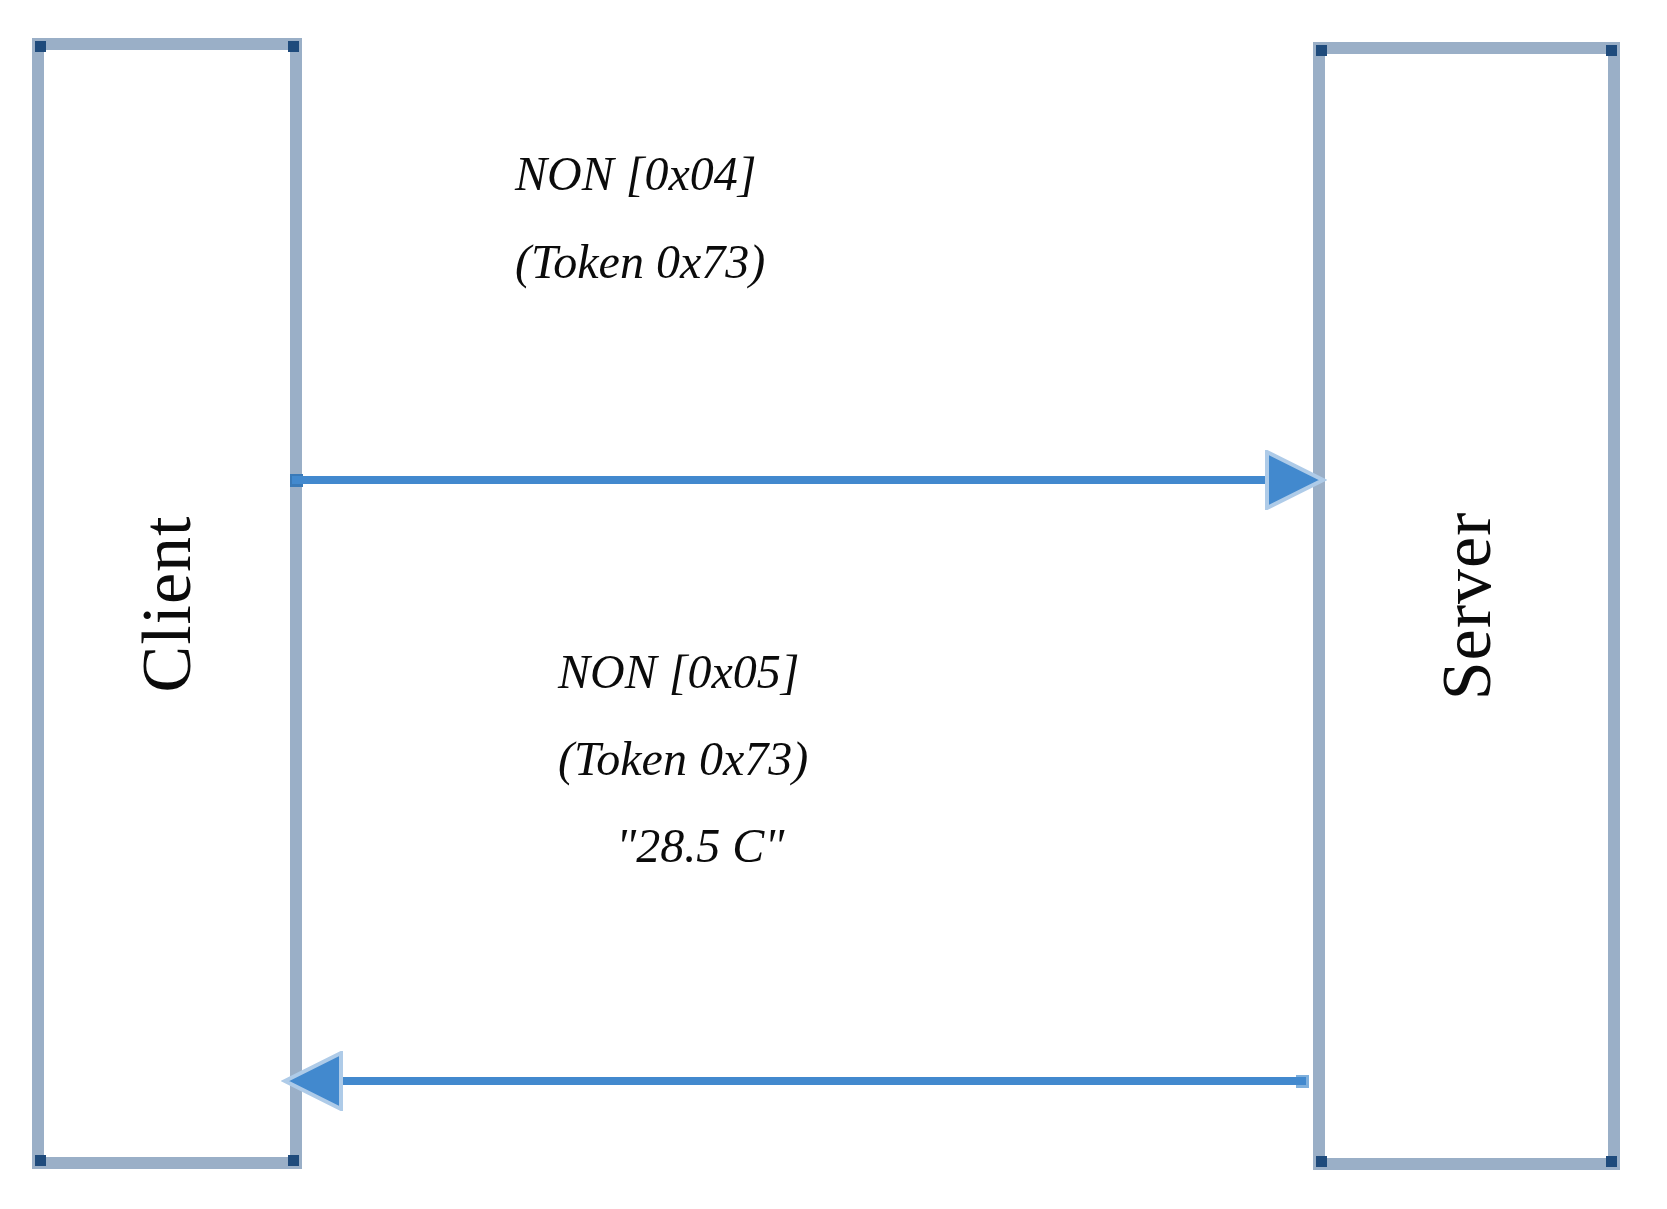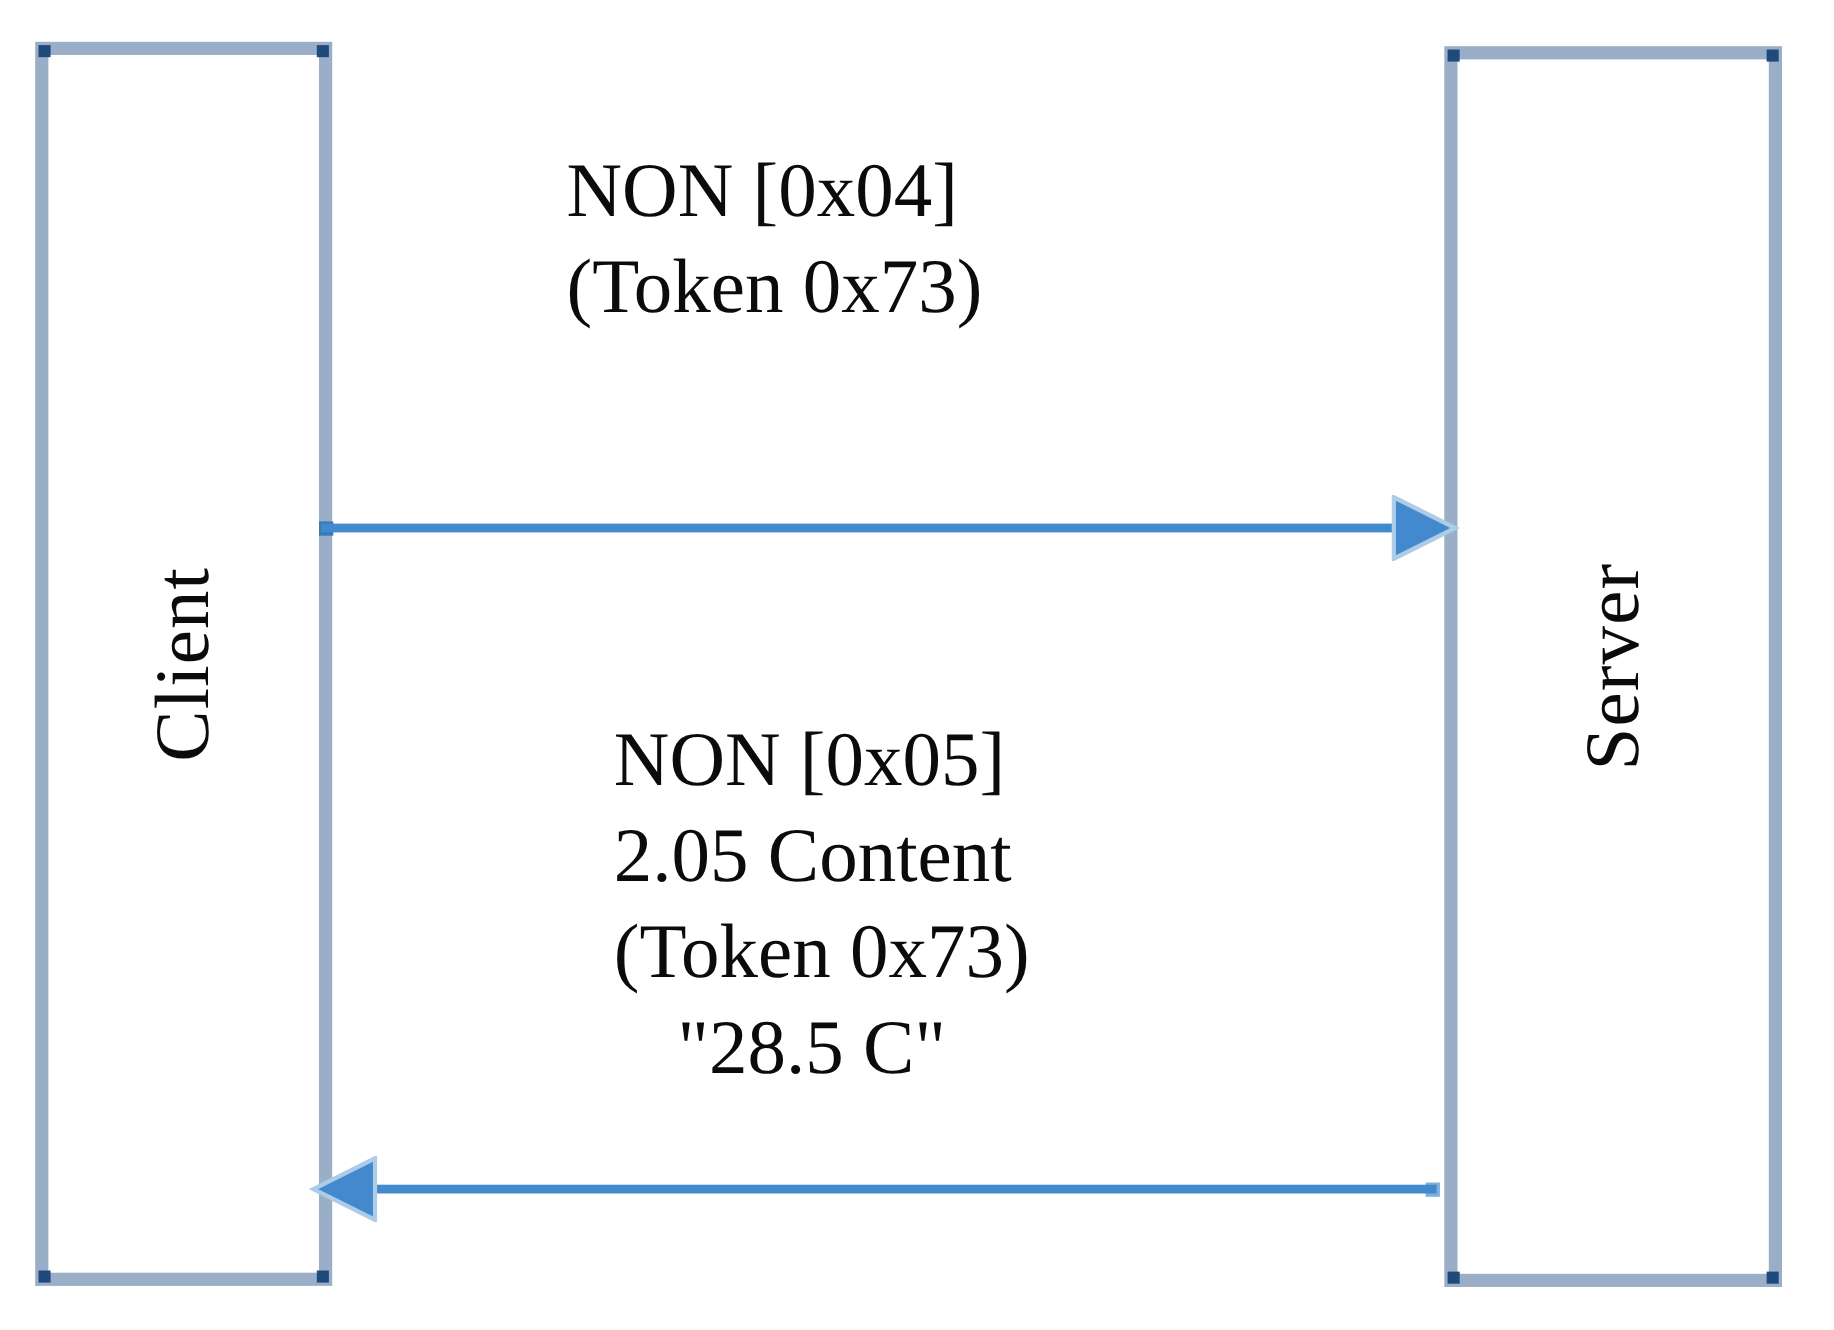--- a/index.html
+++ b/index.html
@@ -37,24 +37,24 @@
   .anchor.bl{left:-9px;bottom:-9px;}
   .anchor.br{right:-9px;bottom:-9px;}
   .vlabel{
     position:absolute;left:50%;top:50%;
     transform:translate(-50%,-50%) rotate(-90deg);
     white-space:nowrap;
     font-size:70px;line-height:70px;
     letter-spacing:1px;
   }
   
-  .msg-text{position:absolute;font-size:70px;}
+  .msg-text{position:absolute;font-size:48px;font-style:italic;}
   .msg-text .msg-line{white-space:nowrap;}
   .request-text{left:515px;top:130px;line-height:88px;}
-  .response-text{left:558px;top:648px;line-height:87px;}
+  .response-text{left:558px;top:628px;line-height:87px;}
   .msg-line.indent{padding-left:58px;}
   
   .arrow-line{
     position:absolute;height:8px;
     background:var(--arrow);
   }
   .request-arrow .arrow-line{left:292px;top:476px;width:982px;}
   .response-arrow .arrow-line{left:337px;top:1077px;width:969px;}
   .arrow-head{position:absolute;display:block;}
   .request-arrow .arrow-head{left:1265px;top:450px;}
@@ -87,21 +87,20 @@
     <span class="vlabel">Server</span>
   </div>
 
   <div class="msg-text request-text">
     <div class="msg-line">NON [0x04]</div>
     <div class="msg-line">(Token 0x73)</div>
   </div>
 
   <div class="msg-text response-text">
     <div class="msg-line">NON [0x05]</div>
-    <div class="msg-line">2.05 Content</div>
     <div class="msg-line">(Token 0x73)</div>
     <div class="msg-line indent">"28.5 C"</div>
   </div>
 
   <div class="arrow request-arrow">
     <span class="conn-dot"></span>
     <div class="arrow-line"></div>
     <svg class="arrow-head" width="62" height="60" viewBox="0 0 62 60">
       <polygon points="2,2 58,30 2,58" style="fill:var(--arrow,#4289CE);stroke:var(--arrow-halo,#AECBE8);stroke-width:4;stroke-linejoin:miter"></polygon>
     </svg>

